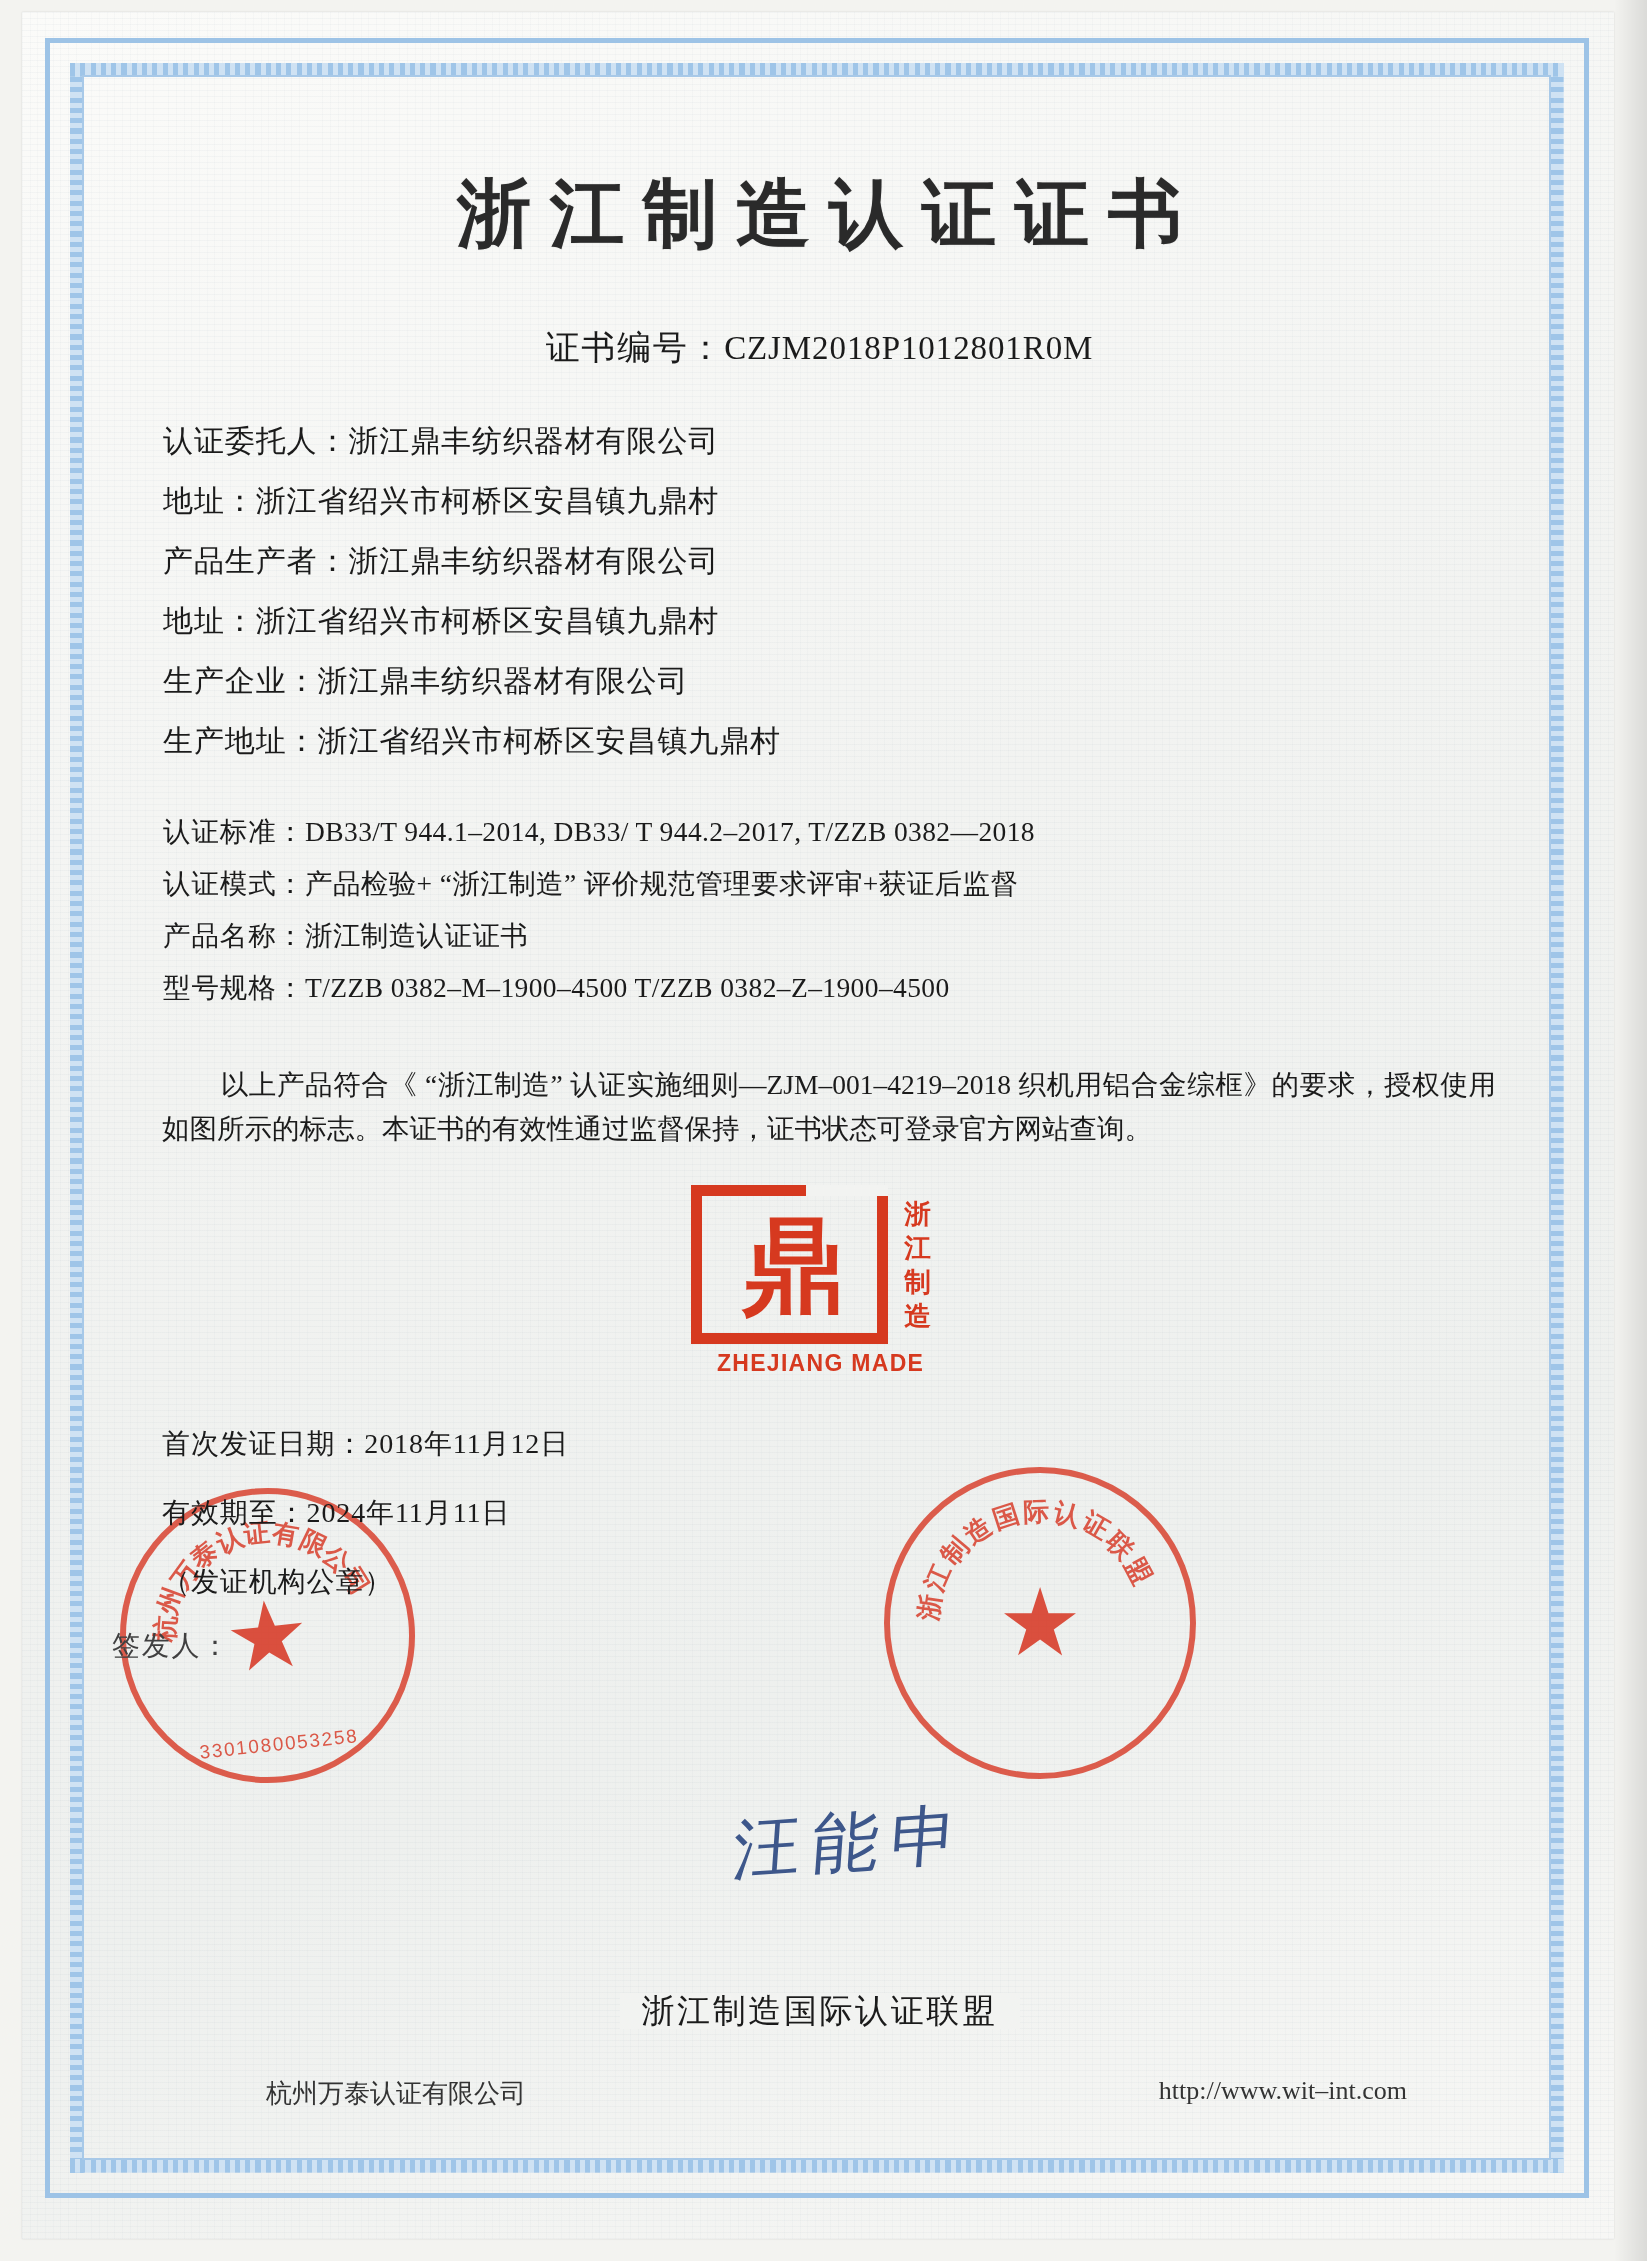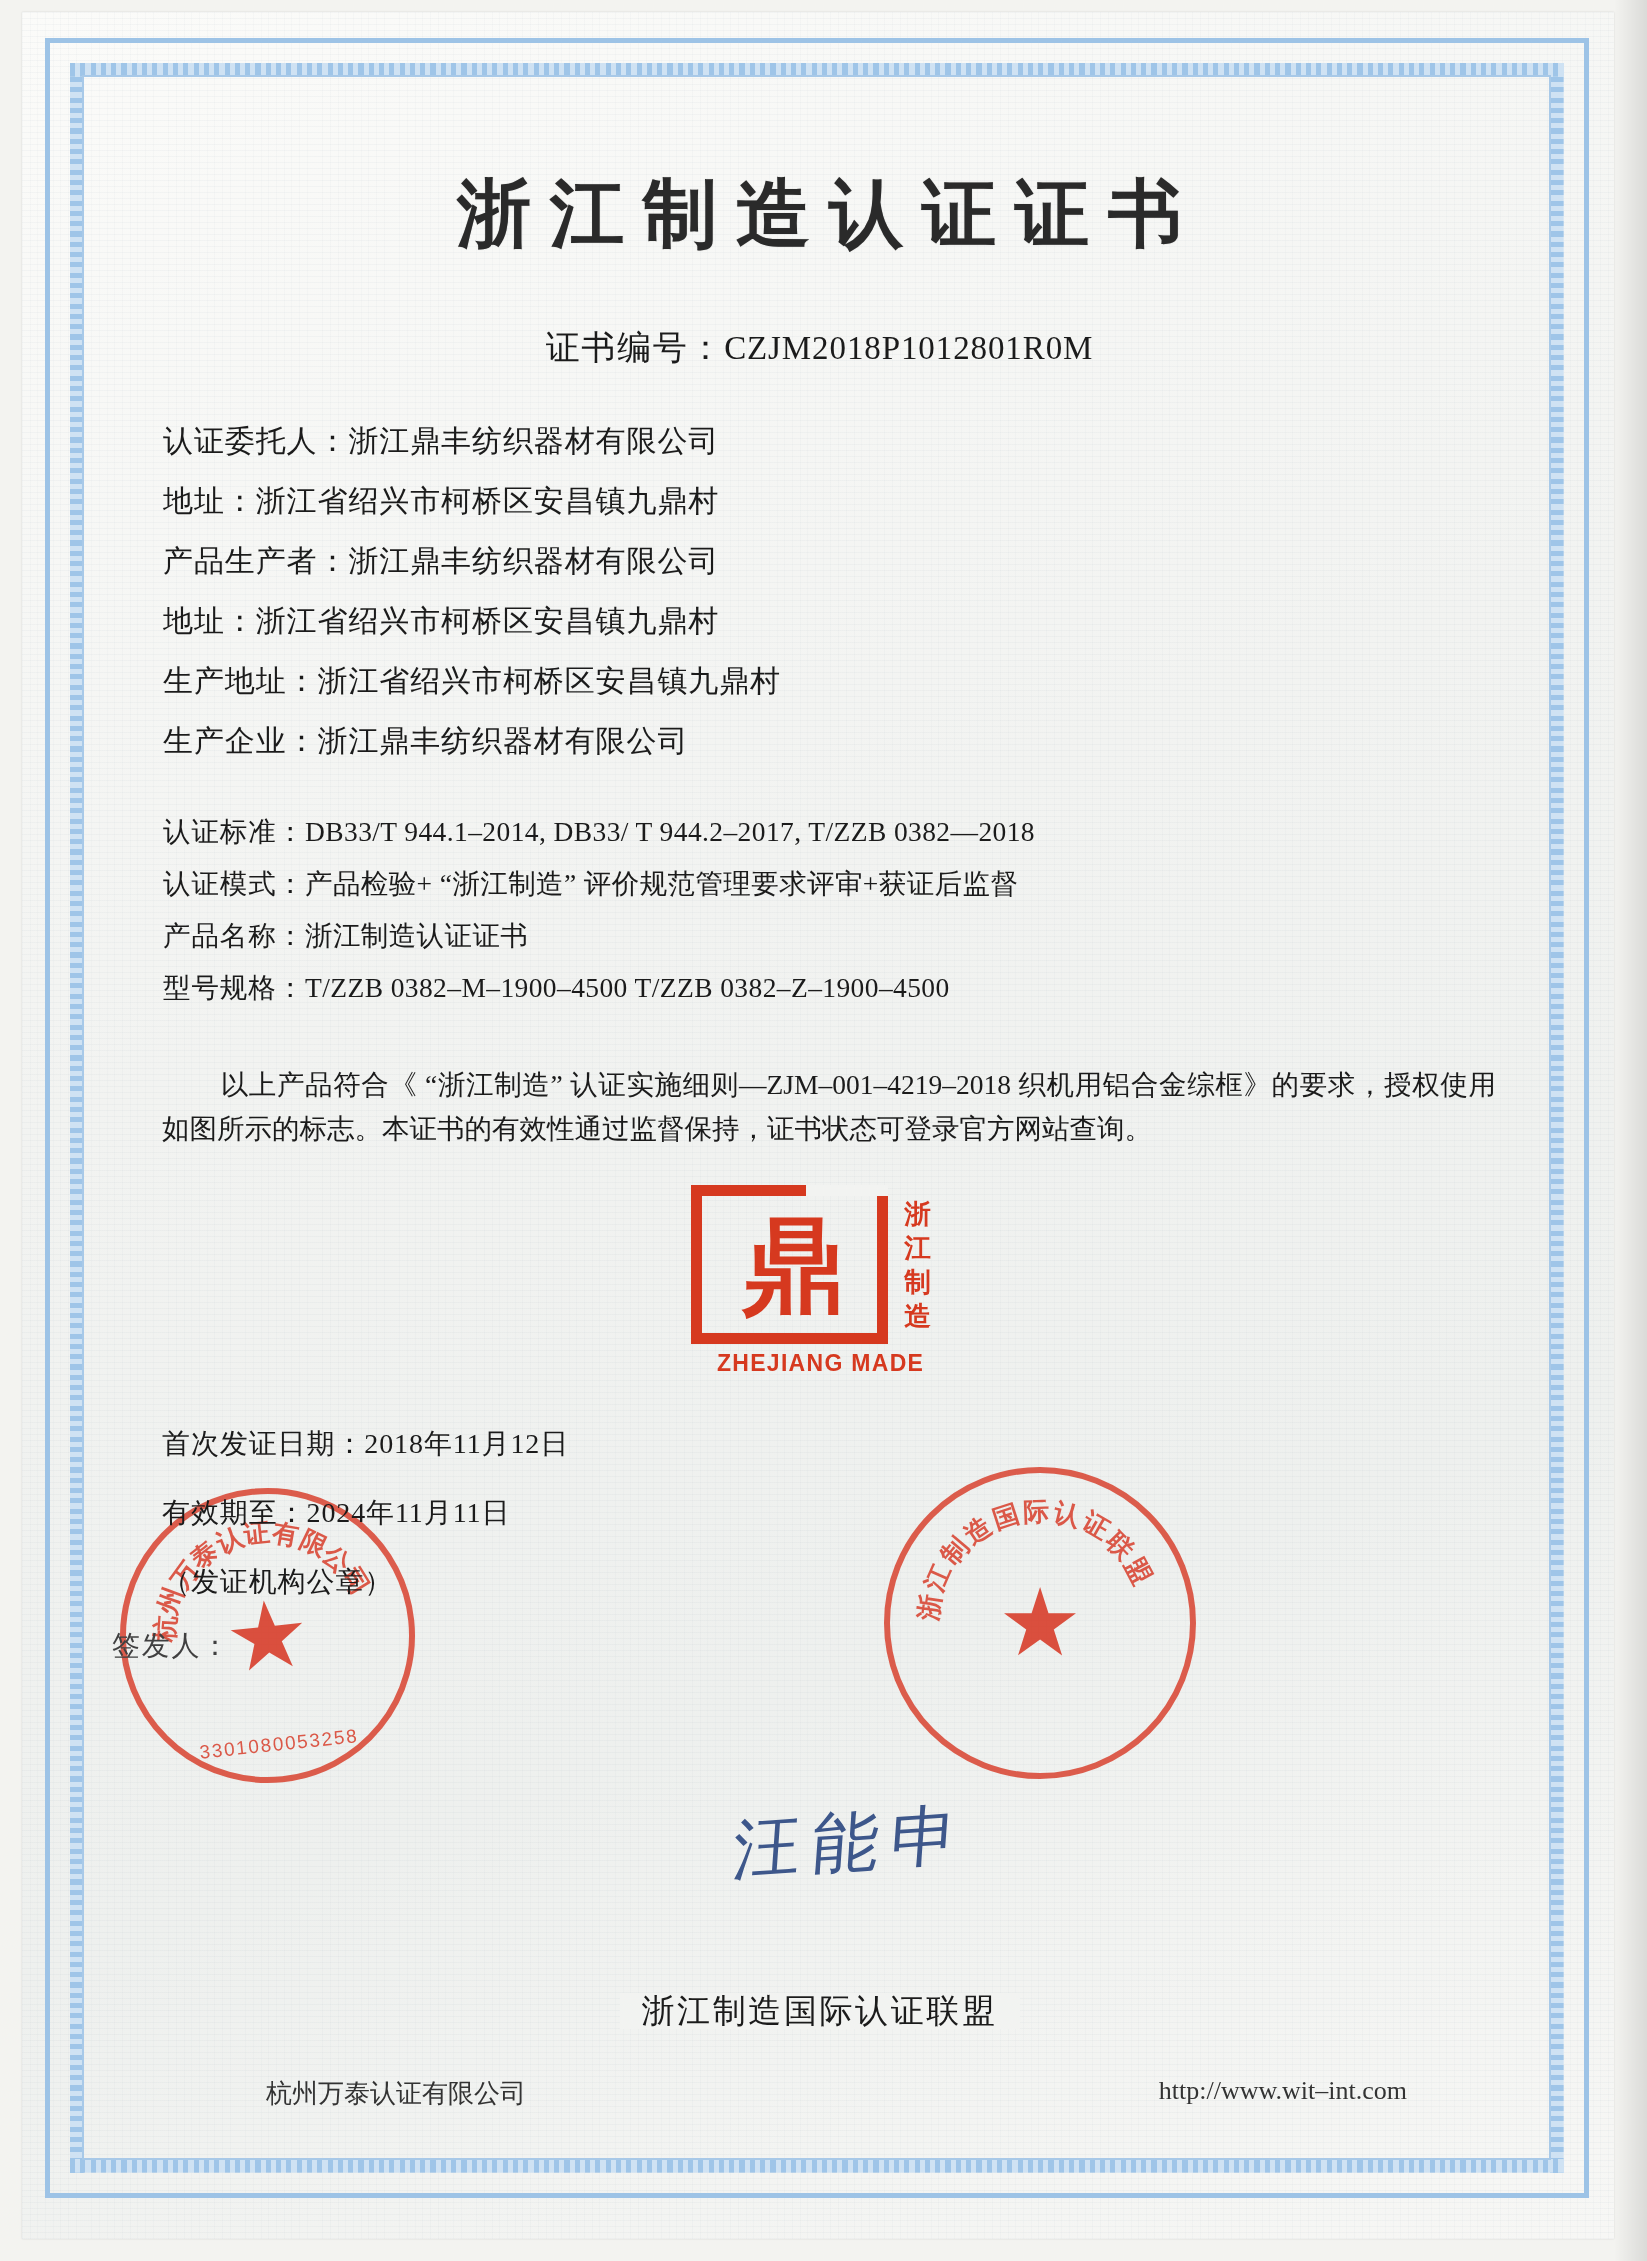--- a/index.html
+++ b/index.html
@@ -371,24 +371,24 @@
       <div class="party-row">
         <span>地址：</span><span>浙江省绍兴市柯桥区安昌镇九鼎村</span>
       </div>
       <div class="party-row">
         <span>产品生产者：</span><span>浙江鼎丰纺织器材有限公司</span>
       </div>
       <div class="party-row">
         <span>地址：</span><span>浙江省绍兴市柯桥区安昌镇九鼎村</span>
       </div>
       <div class="party-row">
+        <span>生产企业：</span><span>浙江鼎丰纺织器材有限公司</span>
+      </div>
+      <div class="party-row">
         <span>生产地址：</span><span>浙江省绍兴市柯桥区安昌镇九鼎村</span>
-      </div>
-      <div class="party-row">
-        <span>生产企业：</span><span>浙江鼎丰纺织器材有限公司</span>
       </div>
     </div>
 
     <div class="spec-block">
       <div class="spec-row">
         <span class="key">认证标准：</span><span>DB33/T 944.1–2014, DB33/ T 944.2–2017, T/ZZB 0382—2018</span>
       </div>
       <div class="spec-row">
         <span class="key">认证模式：</span><span>产品检验+ “浙江制造” 评价规范管理要求评审+获证后监督</span>
       </div>

